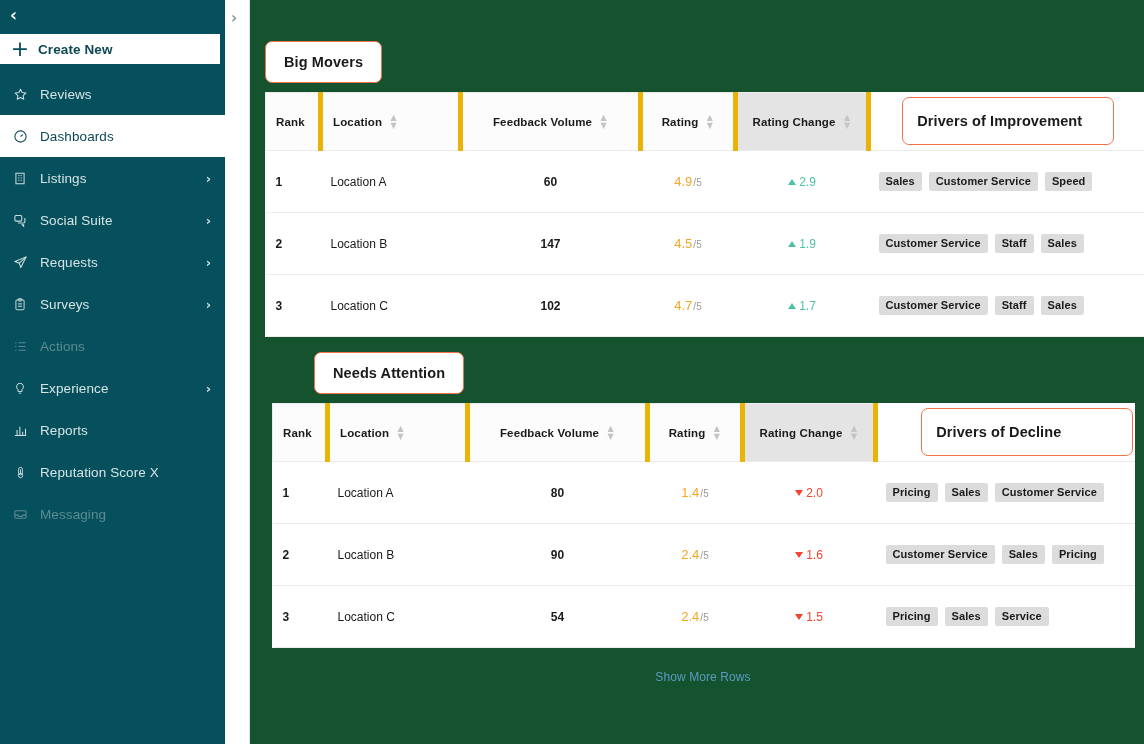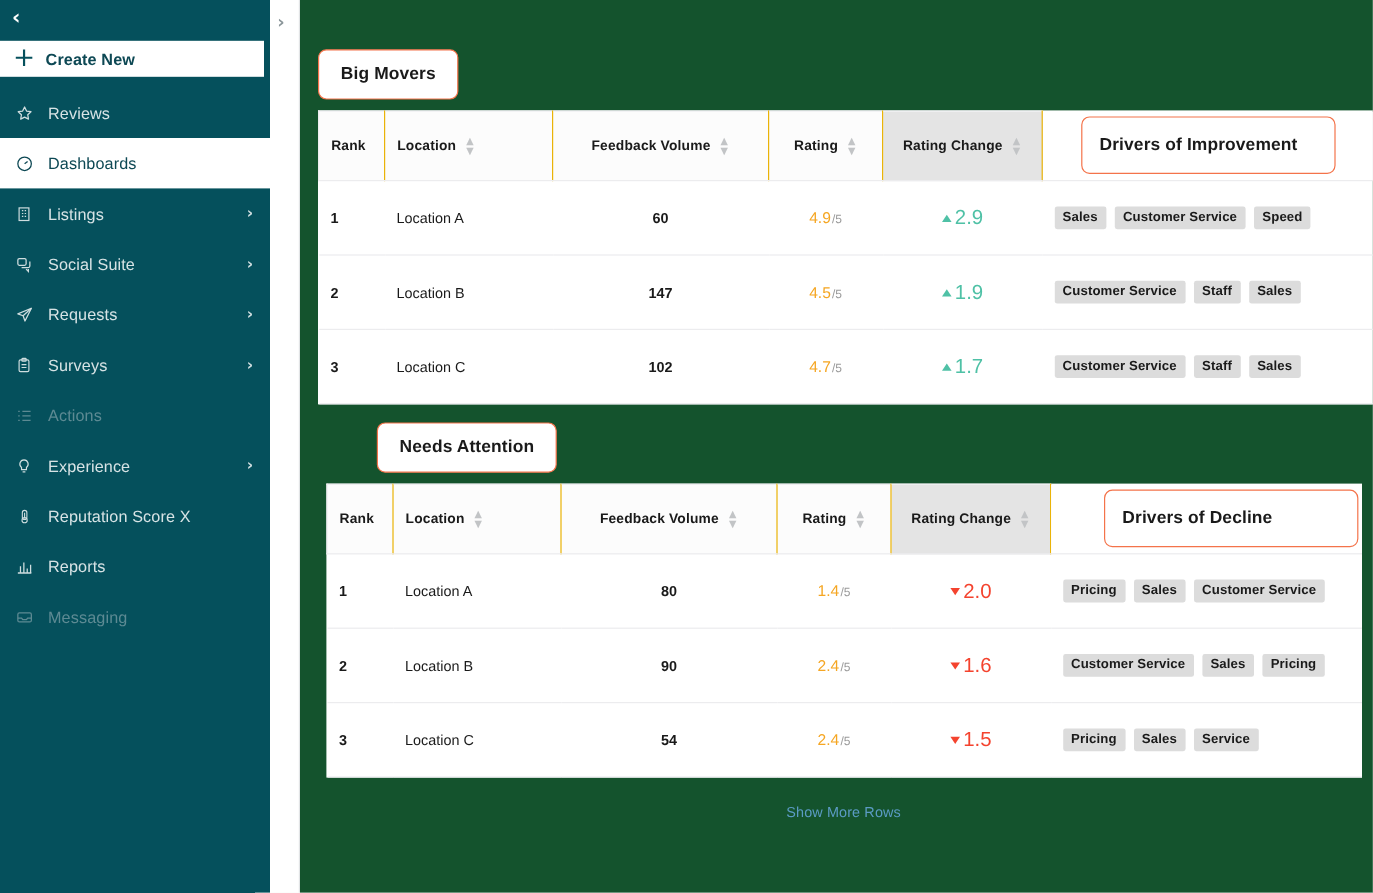--- a/index.html
+++ b/index.html
@@ -179,21 +179,21 @@
     vertical-align: middle;
   }
   table.dt thead th {
     background: #fcfcfc;
     height: 58px;
     font-size: 11.5px;
     font-weight: 700;
     color: #1a1a1a;
     letter-spacing: .15px;
     border-left: 1px solid #ececee;
-    border-right: 1px solid #eab308;
+    border-right: 5px solid #eab308;
     padding: 0 10px;
     white-space: nowrap;
   }
   table.dt thead th.sorted { background: #e4e4e4; }
   table.dt thead th.drivers-th {
     background: #ffffff;
     border-left: none;
     border-right: none;
     border-top: none;
     border-bottom: none;
@@ -230,21 +230,21 @@
   td.rank-c { font-weight: 700; font-size: 11.5px; padding-left: 14px; }
   td.loc-c  { font-weight: 400; font-size: 12.5px; }
   td.vol-c  { font-weight: 700; text-align: center; }
   td.rat-c  { text-align: center; white-space: nowrap; }
   td.chg-c  { text-align: center; white-space: nowrap; }
   td.drv-c  { padding-left: 14px; }
 
   .rating-v { color: #f5a623; font-size: 13px; font-weight: 400; }
   .rating-s { color: #9a9a9a; font-size: 10px; margin-left: 1px; }
 
-  .chg { font-size: 17px; display: inline-flex; align-items: center; gap: 3px; }
+  .chg { font-size: 12px; display: inline-flex; align-items: center; gap: 3px; }
   .chg.up { color: #4fc1a6; }
   .chg.down { color: #f4432e; }
   .tri {
     display: inline-block;
     width: 0; height: 0;
     border-left: 4.5px solid transparent;
     border-right: 4.5px solid transparent;
   }
   .chg.up .tri { border-bottom: 6px solid currentColor; }
   .chg.down .tri { border-top: 6px solid currentColor; }
@@ -361,36 +361,36 @@
             <svg width="14" height="15" viewBox="0 0 24 24" fill="none" stroke="currentColor" stroke-width="1.7">
               <path d="M12 3a6 6 0 0 0-3.5 10.8V17h7v-3.2A6 6 0 0 0 12 3z"></path>
               <path d="M10 20h4"></path>
             </svg>
           </span>
           <span class="lbl">Experience</span>
           <span class="arrow">›</span>
         </div>
         <div class="nav-item">
           <span class="ico">
+            <svg width="15" height="15" viewBox="0 0 24 24" fill="none" stroke="currentColor" stroke-width="1.7">
+              <path d="M3 20h18"></path>
+              <path d="M6.5 20V11M11 20V6M15.5 20v-6M20 20V9"></path>
+            </svg>
+          </span>
+          <span class="lbl">Reports</span>
+        </div>
+        <div class="nav-item">
+          <span class="ico">
             <svg width="13" height="15" viewBox="0 0 24 24" fill="none" stroke="currentColor" stroke-width="1.7">
               <rect x="8.5" y="2.5" width="7" height="14" rx="3.5"></rect>
               <circle cx="12" cy="17.5" r="4"></circle>
               <path d="M12 6v9"></path>
             </svg>
           </span>
           <span class="lbl">Reputation Score X</span>
-        </div>
-        <div class="nav-item">
-          <span class="ico">
-            <svg width="15" height="15" viewBox="0 0 24 24" fill="none" stroke="currentColor" stroke-width="1.7">
-              <path d="M3 20h18"></path>
-              <path d="M6.5 20V11M11 20V6M15.5 20v-6M20 20V9"></path>
-            </svg>
-          </span>
-          <span class="lbl">Reports</span>
         </div>
         <div class="nav-item dimmed">
           <span class="ico">
             <svg width="15" height="15" viewBox="0 0 24 24" fill="none" stroke="currentColor" stroke-width="1.7">
               <rect x="3" y="6" width="18" height="12" rx="2"></rect>
               <path d="M3 13h5l1.5 2h5L16 13h5"></path>
             </svg>
           </span>
           <span class="lbl">Messaging</span>
         </div>

